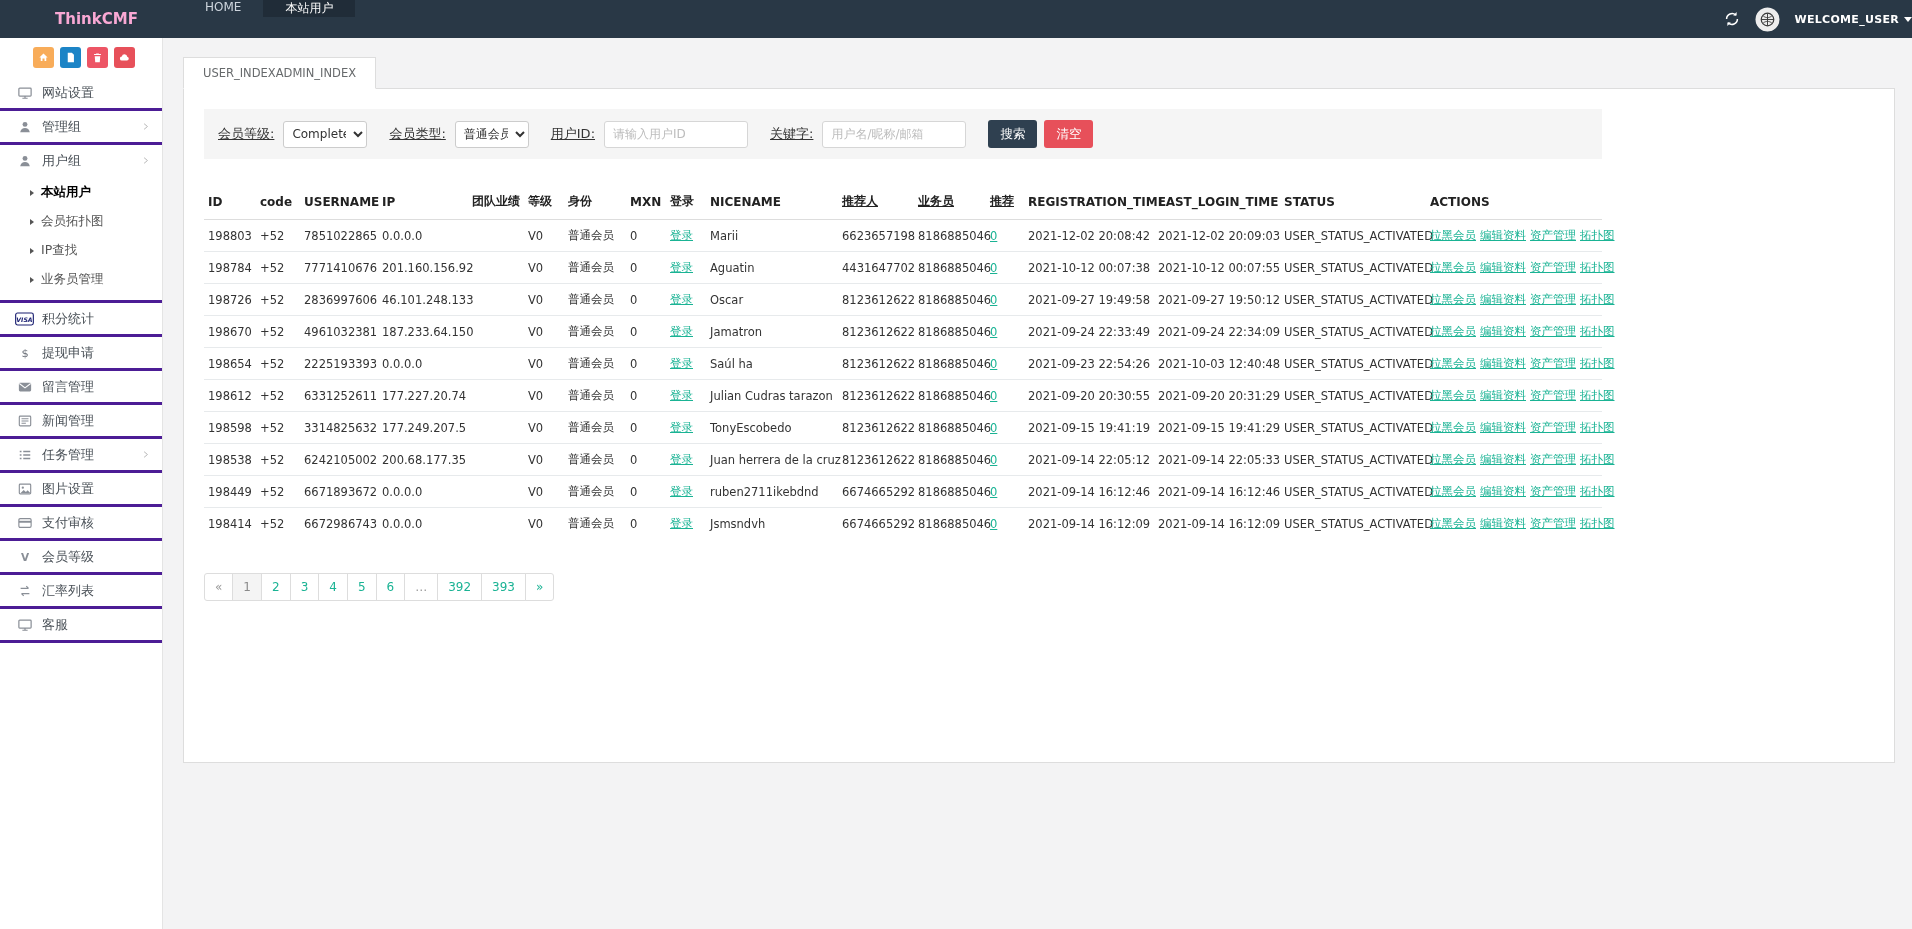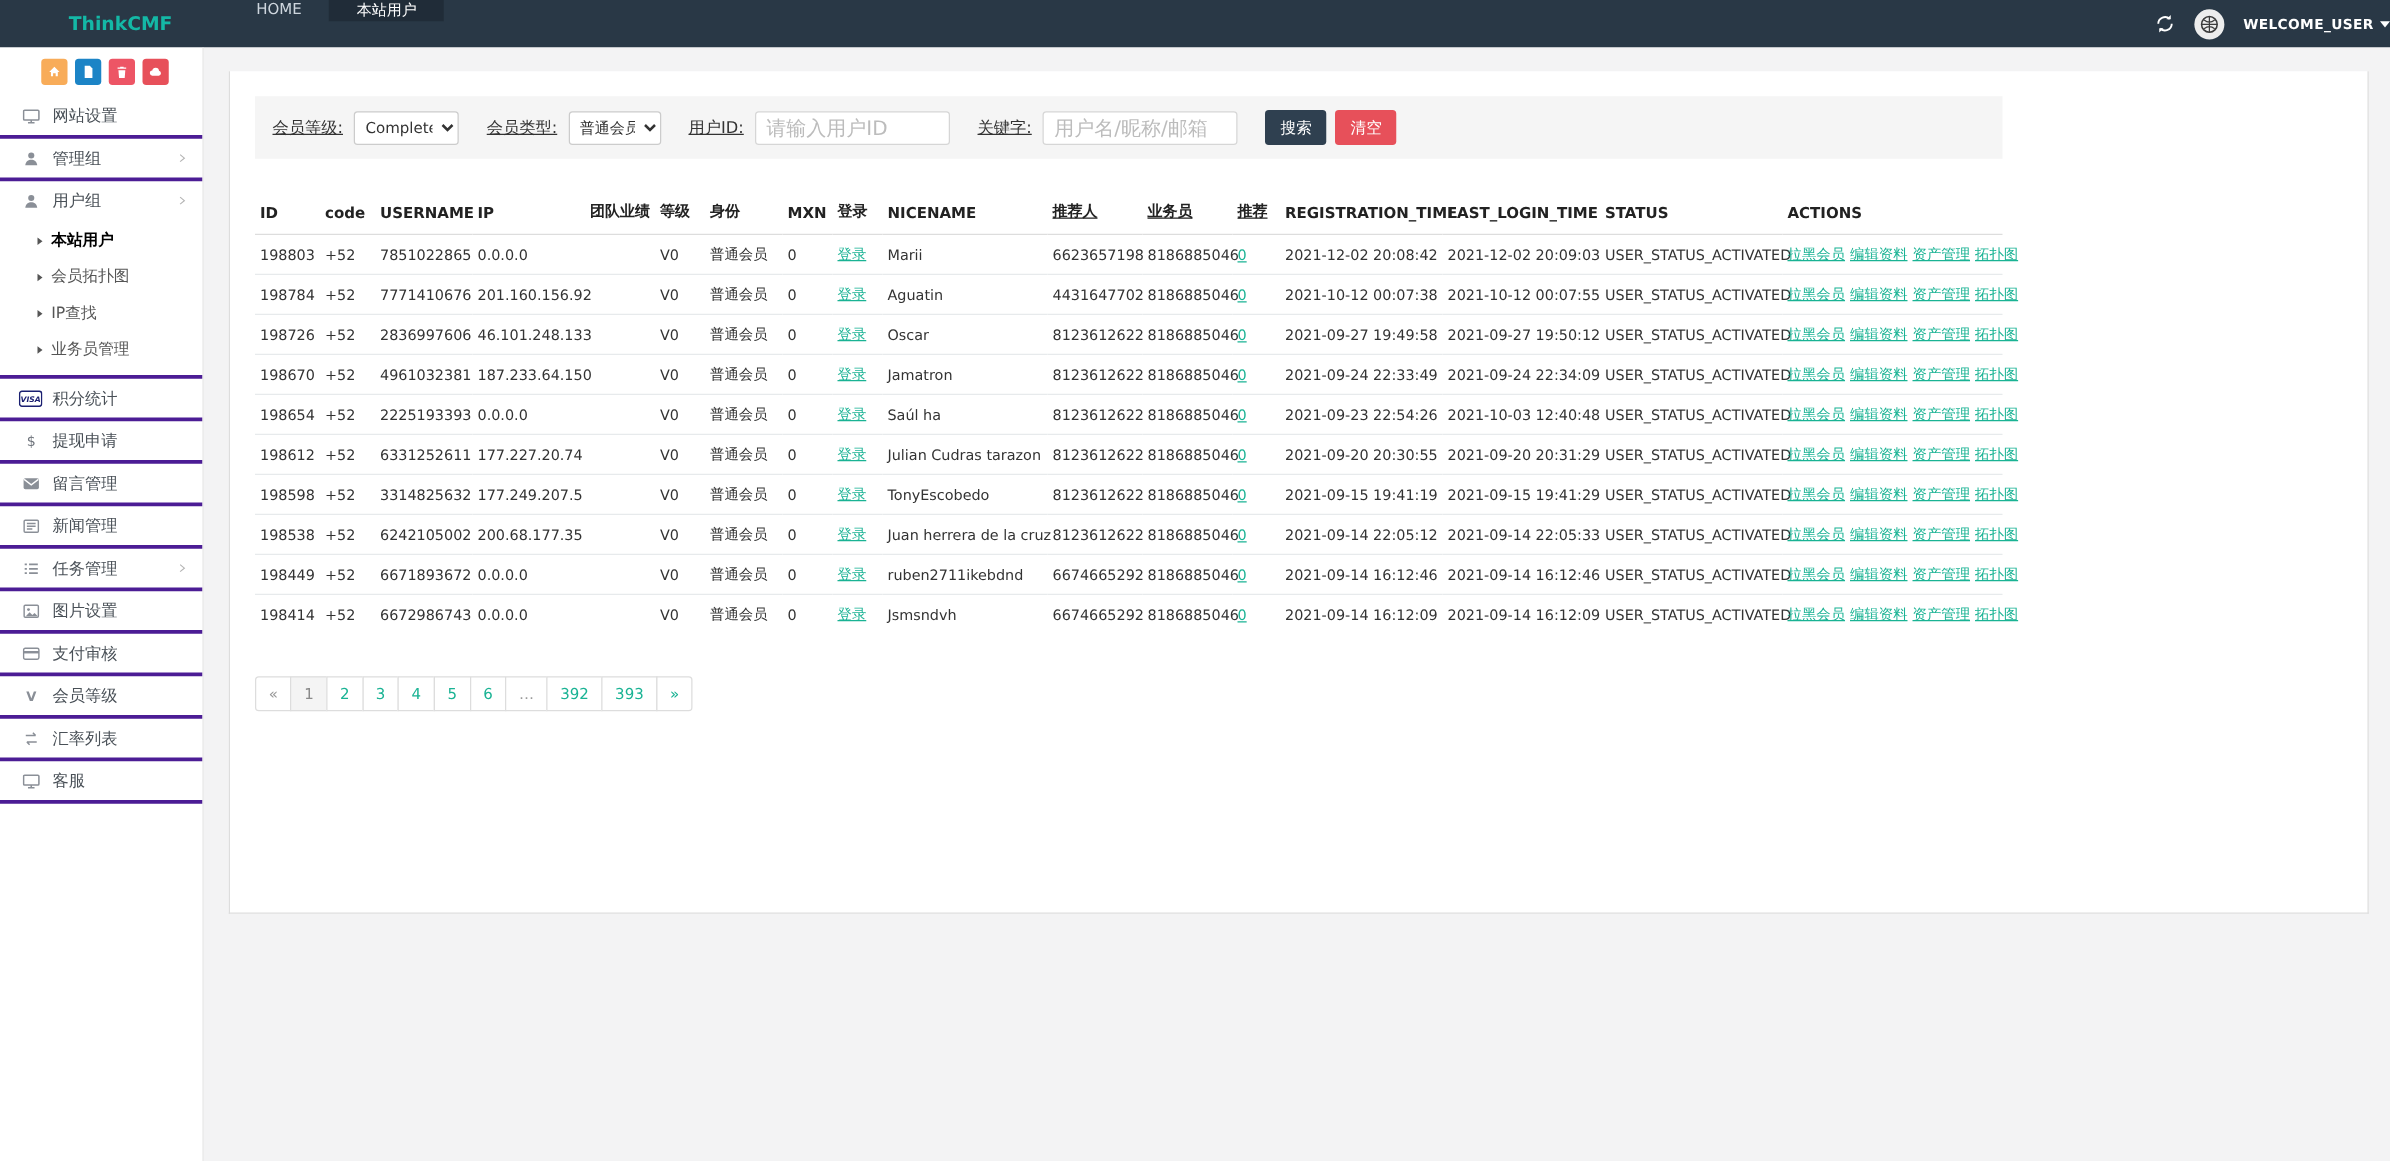--- a/index.html
+++ b/index.html
@@ -10,21 +10,21 @@
   }
   :root {
     --navbar-bg:#293846; --navbar-active:#202c38; --accent:#1ab394;
     --search-bg:#2f4050; --clear-bg:#e7505a;
   }
   a { cursor:pointer; }
   .app { width:1912px; height:929px; display:flex; flex-direction:column; }
 
   
   .navbar { height:38px; background:var(--navbar-bg); display:flex; align-items:stretch; flex-shrink:0; }
-  .brand { width:163px; display:flex; align-items:center; padding-left:55px; color:#14b8a6; font-weight:bold; font-size:15px; }
+  .brand { width:163px; display:flex; align-items:center; padding-left:55px; color:#f9a8d4; font-weight:bold; font-size:15px; }
   .nav-menu { display:flex; align-items:flex-start; margin-left:20px; }
   .nav-item { display:flex; align-items:center; padding:0 22px; color:#cdd5dd; font-size:12px; text-decoration:none; }
   .nav-item.active { background:var(--navbar-active); color:#fff; }
   .nav-right { margin-left:auto; display:flex; align-items:center; gap:15px; }
   .nav-icon-btn { width:16px; height:16px; display:inline-flex; cursor:pointer; }
   .nav-icon-btn svg { width:16px; height:16px; }
   .avatar { width:25px; height:25px; display:inline-flex; border-radius:50%; overflow:hidden; cursor:pointer; }
   .avatar svg { width:25px; height:25px; }
   .welcome { display:inline-flex; align-items:center; gap:5px; color:#fff; font-size:11px; font-weight:bold; letter-spacing:.3px; cursor:pointer; }
   .caret svg { width:8px; height:8px; display:block; }
@@ -54,21 +54,21 @@
   .tabs { display:flex; border-bottom:1px solid #ddd; }
   .tab { background:#fff; border:1px solid #ddd; border-bottom:1px solid #fff; margin-bottom:-1px; padding:8px 19px; font-size:11.5px; color:#676a6c; cursor:pointer; }
   .panel { background:#fff; border:1px solid #ddd; border-top:none; padding:20px; min-height:674px; }
 
   
   .filter-bar { width:1398px; background:#f5f5f5; padding:11px 14px; display:flex; align-items:center; }
   .filter-group { display:flex; align-items:center; margin-right:22px; }
   .filter-group label { font-size:13px; color:#333; margin-right:9px; white-space:nowrap;text-decoration:underline; }
   .filter-bar select { height:27px; width:84px; border:1px solid #ccc; border-radius:3px; background:#fff; font-size:12px; color:#333; padding:2px 4px; font-family:inherit; }
   .filter-bar select.type { width:74px; }
-  .filter-bar input { height:27px; width:156px; border:1px solid #d6d6d6; border-radius:3px; background:#fff; font-size:16px; padding:0 8px; color:#333; font-family:inherit; }
+  .filter-bar input { height:27px; width:144px; border:1px solid #d6d6d6; border-radius:3px; background:#fff; font-size:12px; padding:0 8px; color:#333; font-family:inherit; }
   .filter-bar input::placeholder { color:#bcbcbc; }
   .btn { height:28px; border:none; border-radius:3px; color:#fff; font-size:12.5px; padding:0 12px; cursor:pointer; font-family:inherit; }
   .btn-search { background:var(--search-bg); margin-right:7px; }
   .btn-clear { background:var(--clear-bg); }
 
   
   table { width:1398px; border-collapse:collapse; table-layout:fixed; margin-top:24px; }
   th { text-align:left; font-weight:bold; font-size:12px; color:#222; padding:10px 4px 9px; border-bottom:1px solid #ddd; white-space:nowrap; overflow:visible; }
   th.sortable { text-decoration:underline; cursor:pointer; }
   td { font-size:11.5px; color:#333; padding:8px 4px; border-top:1px solid #e7eaec; white-space:nowrap; overflow:visible; }
@@ -323,20 +323,23 @@
                   <path d="M5 14h6M8 11.5V14" stroke="#8a8f97" stroke-width="1.4" fill="none"></path>
                 </svg>
               </span>
               <span class="side-label">客服</span>
             </div>
           </div>
         </nav>
     </aside>
 
     <main class="main">
+      <div class="tabs">
+        <div class="tab">USER_INDEXADMIN_INDEX</div>
+      </div>
       <section class="panel">
 
         <div class="filter-bar">
           <div class="filter-group">
             <label>会员等级:</label>
             <select>
               <option>Complete</option>
             </select>
           </div>
           <div class="filter-group">

